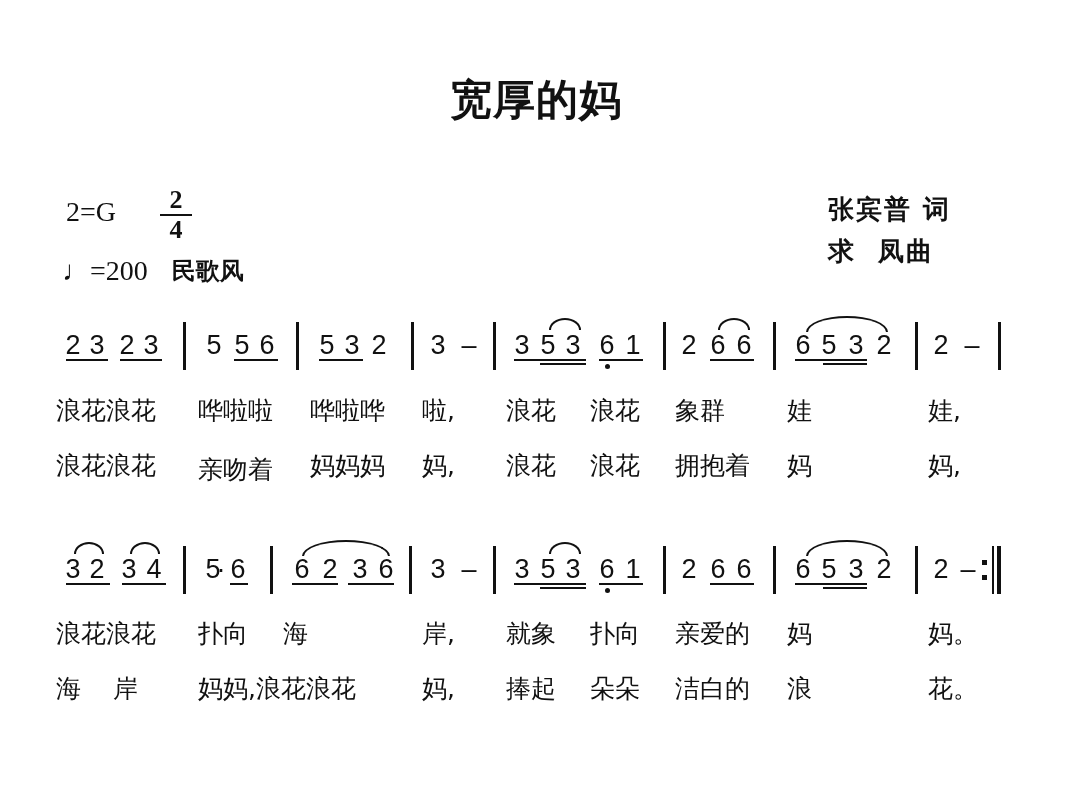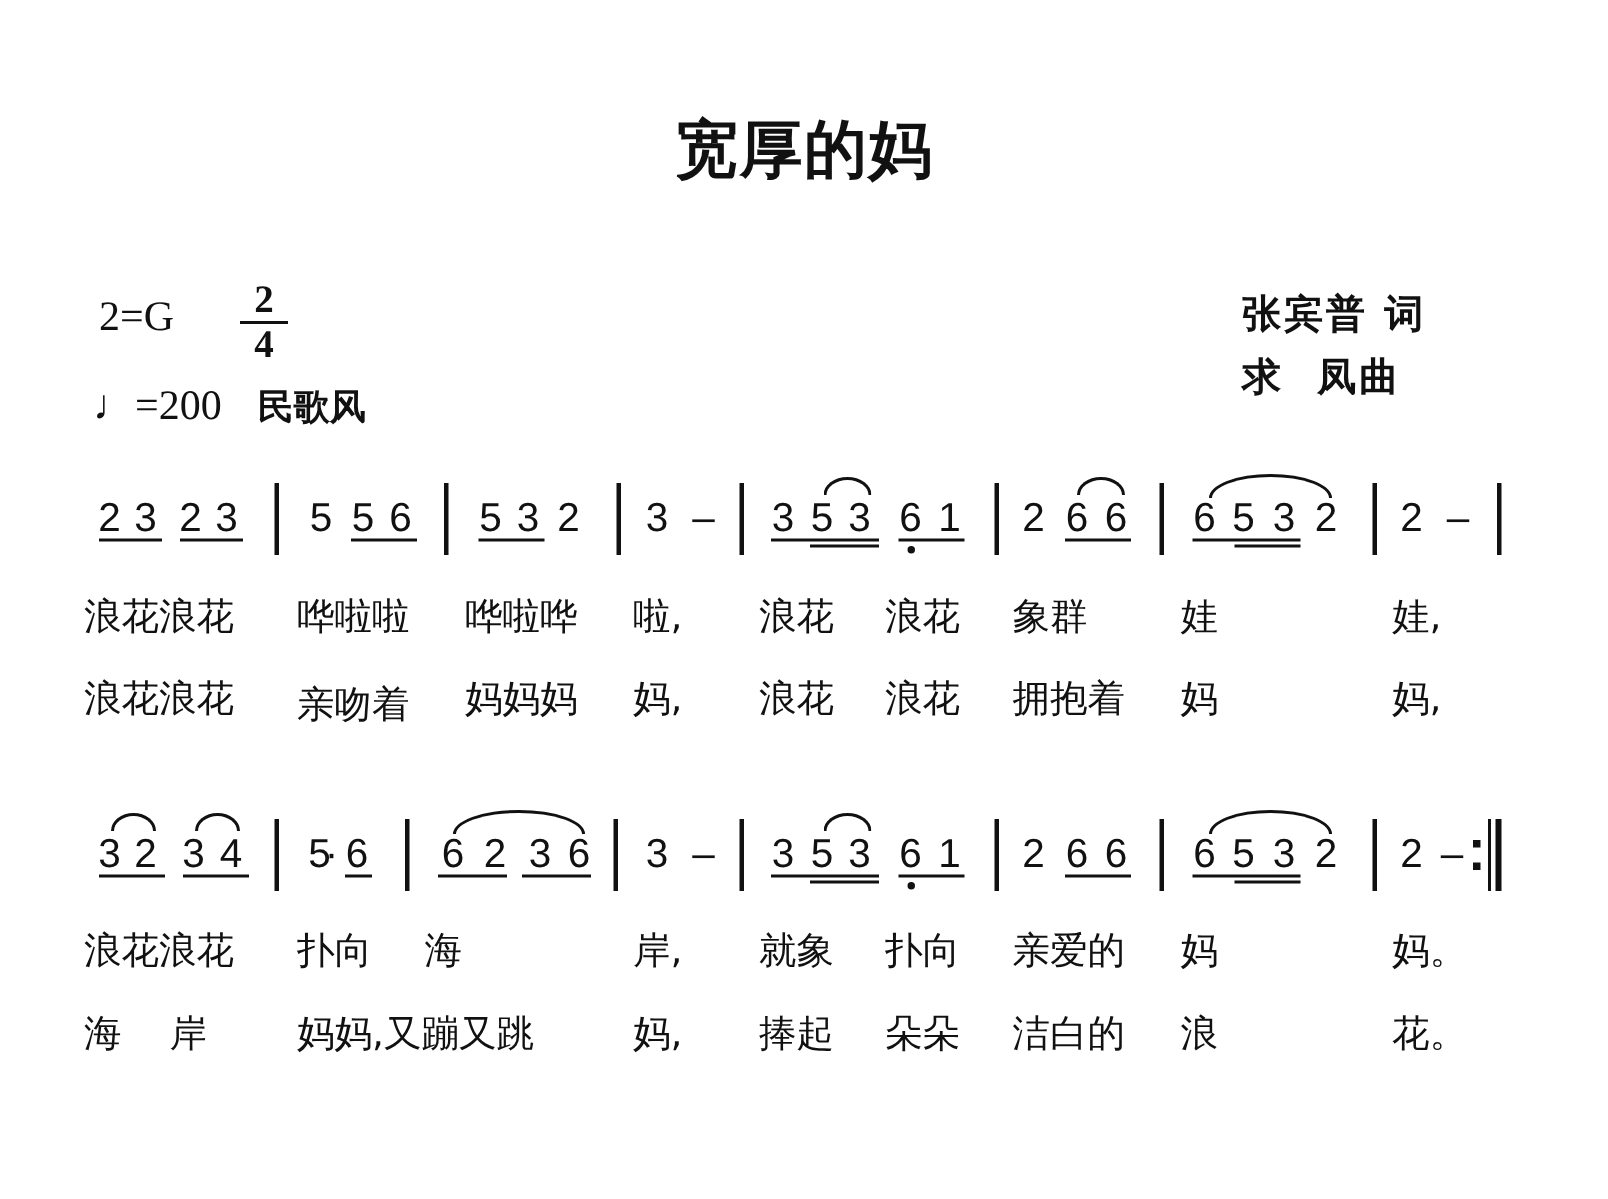--- a/index.html
+++ b/index.html
@@ -193,20 +193,20 @@
   <div class="lyric" style="left:422px;top:619px">岸,</div>
   <div class="lyric" style="left:506px;top:619px">就象</div>
   <div class="lyric" style="left:590px;top:619px">扑向</div>
   <div class="lyric" style="left:675px;top:619px">亲爱的</div>
   <div class="lyric" style="left:787px;top:619px">妈</div>
   <div class="lyric" style="left:928px;top:619px">妈。</div>
 </div>
 <div>
   <div class="lyric" style="left:56px;top:674px">海</div>
   <div class="lyric" style="left:113px;top:674px">岸</div>
-  <div class="lyric" style="left:198px;top:674px">妈妈,又蹦又跳</div>
+  <div class="lyric" style="left:198px;top:674px">妈妈,浪花浪花</div>
   <div class="lyric" style="left:422px;top:674px">妈,</div>
   <div class="lyric" style="left:506px;top:674px">捧起</div>
   <div class="lyric" style="left:590px;top:674px">朵朵</div>
   <div class="lyric" style="left:675px;top:674px">洁白的</div>
   <div class="lyric" style="left:787px;top:674px">浪</div>
   <div class="lyric" style="left:928px;top:674px">花。</div>
 </div>
 
 </body></html>

